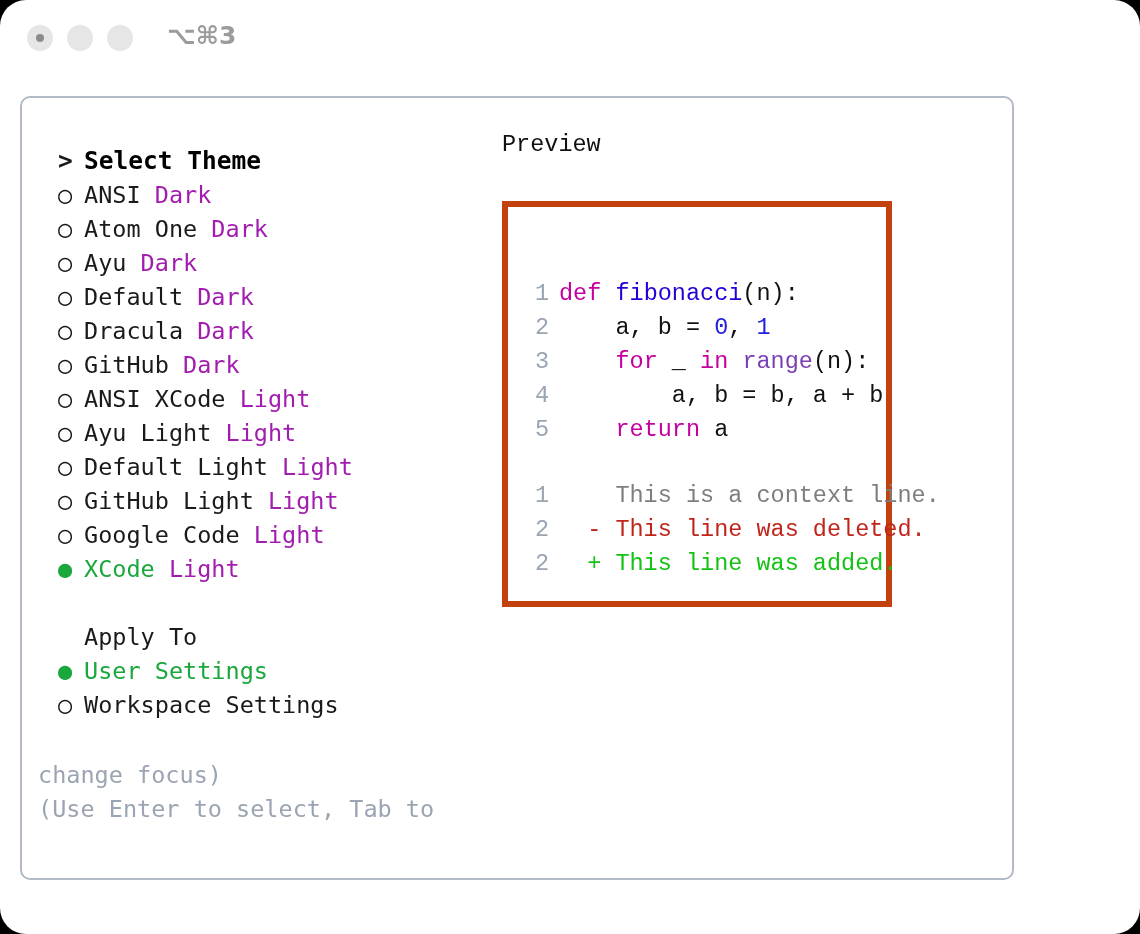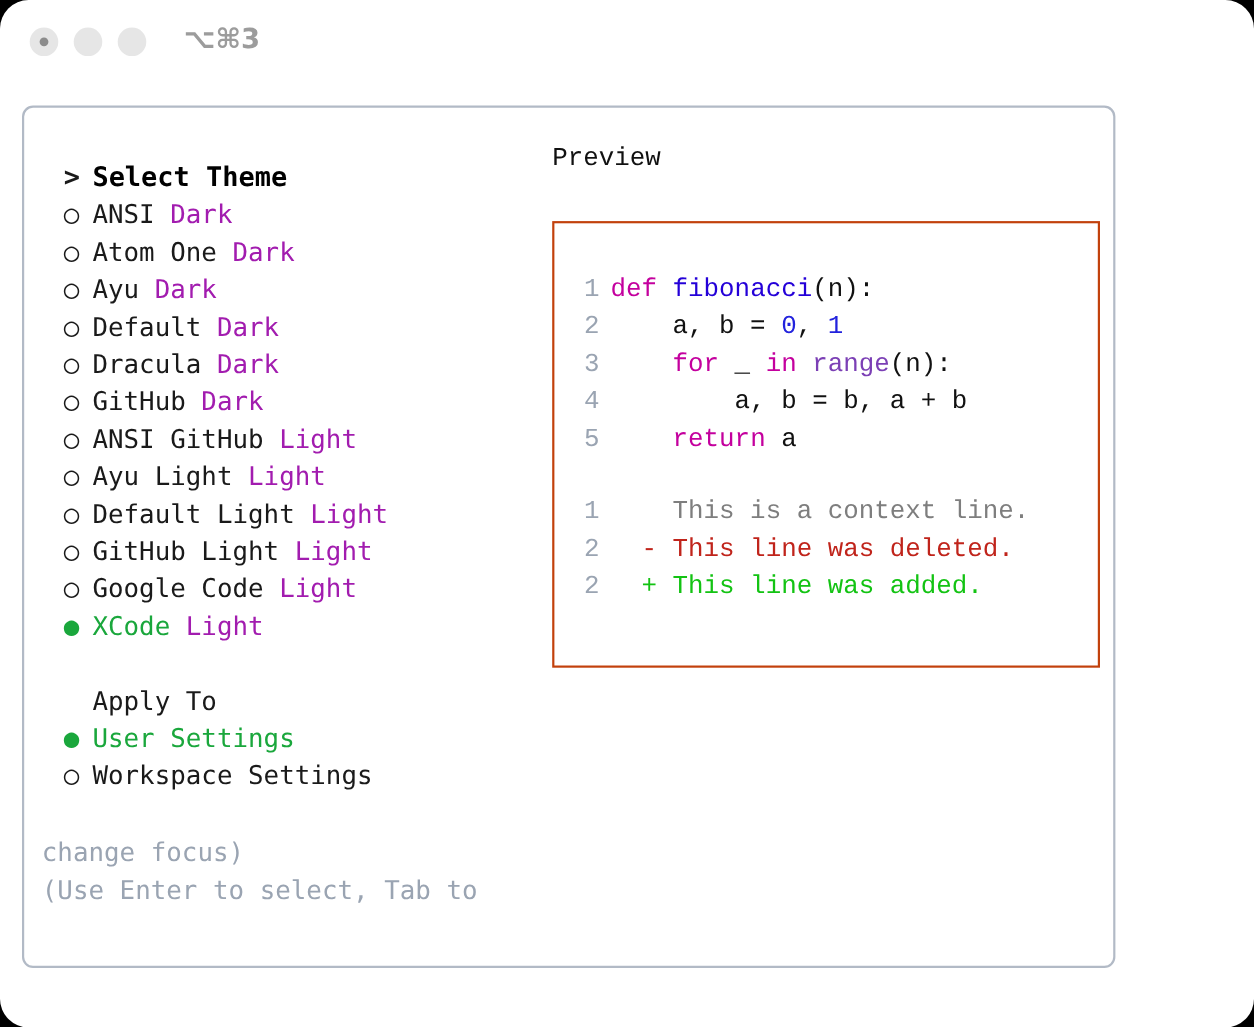--- a/index.html
+++ b/index.html
@@ -120,25 +120,25 @@
     width: 500px;
     font-family: Liberation Mono, monospace;
   }
   #preview-title {
     font-size: 23.5px;
     line-height: 34px;
     color: #111111;
   }
   #preview-box {
     margin-top: 39px;
-    width: 498px;
+    width: 390px;
     height: 406px;
-    border: 2px solid #c2410c;
+    border: 6px solid #c2410c;
     background: #ffffff;
-    padding-top: 44px;
+    padding-top: 70px;
   }
   .cline {
     height: 34px;
     line-height: 34px;
     font-size: 23.5px;
     white-space: pre;
     padding-left: 17px;
     color: #111111;
   }
   .ln {
@@ -179,21 +179,21 @@
         <span class="marker">&gt;</span><span>Select Theme</span>
       </div>
 
       <div id="theme-items">
           <div class="row"><span class="marker">○</span><span class="name">ANSI</span><span class="tag"> Dark</span></div>
           <div class="row"><span class="marker">○</span><span class="name">Atom One</span><span class="tag"> Dark</span></div>
           <div class="row"><span class="marker">○</span><span class="name">Ayu</span><span class="tag"> Dark</span></div>
           <div class="row"><span class="marker">○</span><span class="name">Default</span><span class="tag"> Dark</span></div>
           <div class="row"><span class="marker">○</span><span class="name">Dracula</span><span class="tag"> Dark</span></div>
           <div class="row"><span class="marker">○</span><span class="name">GitHub</span><span class="tag"> Dark</span></div>
-          <div class="row"><span class="marker">○</span><span class="name">ANSI GitHub</span><span class="tag"> Light</span></div>
+          <div class="row"><span class="marker">○</span><span class="name">ANSI XCode</span><span class="tag"> Light</span></div>
           <div class="row"><span class="marker">○</span><span class="name">Ayu Light</span><span class="tag"> Light</span></div>
           <div class="row"><span class="marker">○</span><span class="name">Default Light</span><span class="tag"> Light</span></div>
           <div class="row"><span class="marker">○</span><span class="name">GitHub Light</span><span class="tag"> Light</span></div>
           <div class="row"><span class="marker">○</span><span class="name">Google Code</span><span class="tag"> Light</span></div>
           <div class="row selected"><span class="marker">●</span><span class="name">XCode</span><span class="tag"> Light</span></div>
         </div>
 
       <div id="applyto">
         <div class="row">
           <span class="marker"></span><span class="plain-label">Apply To</span>

